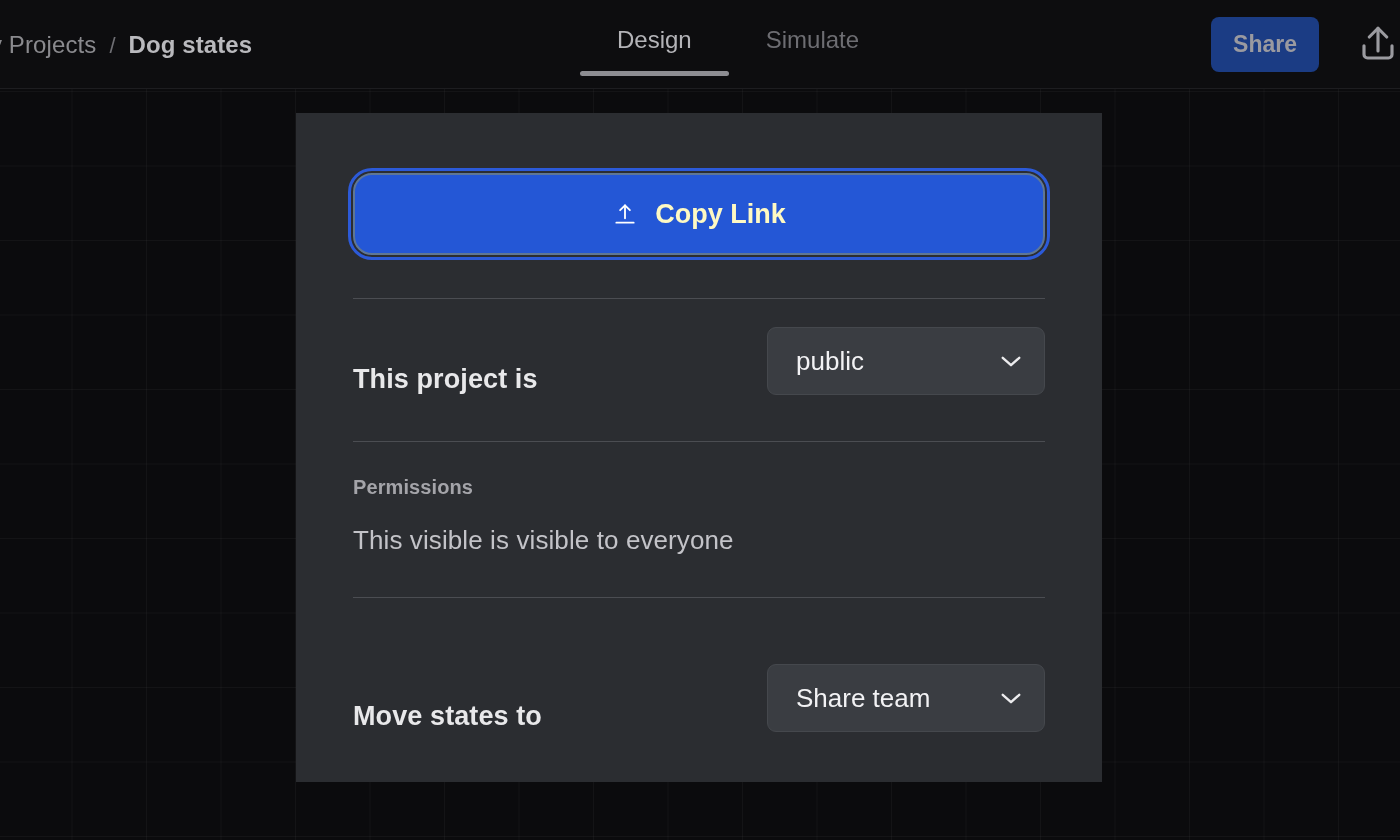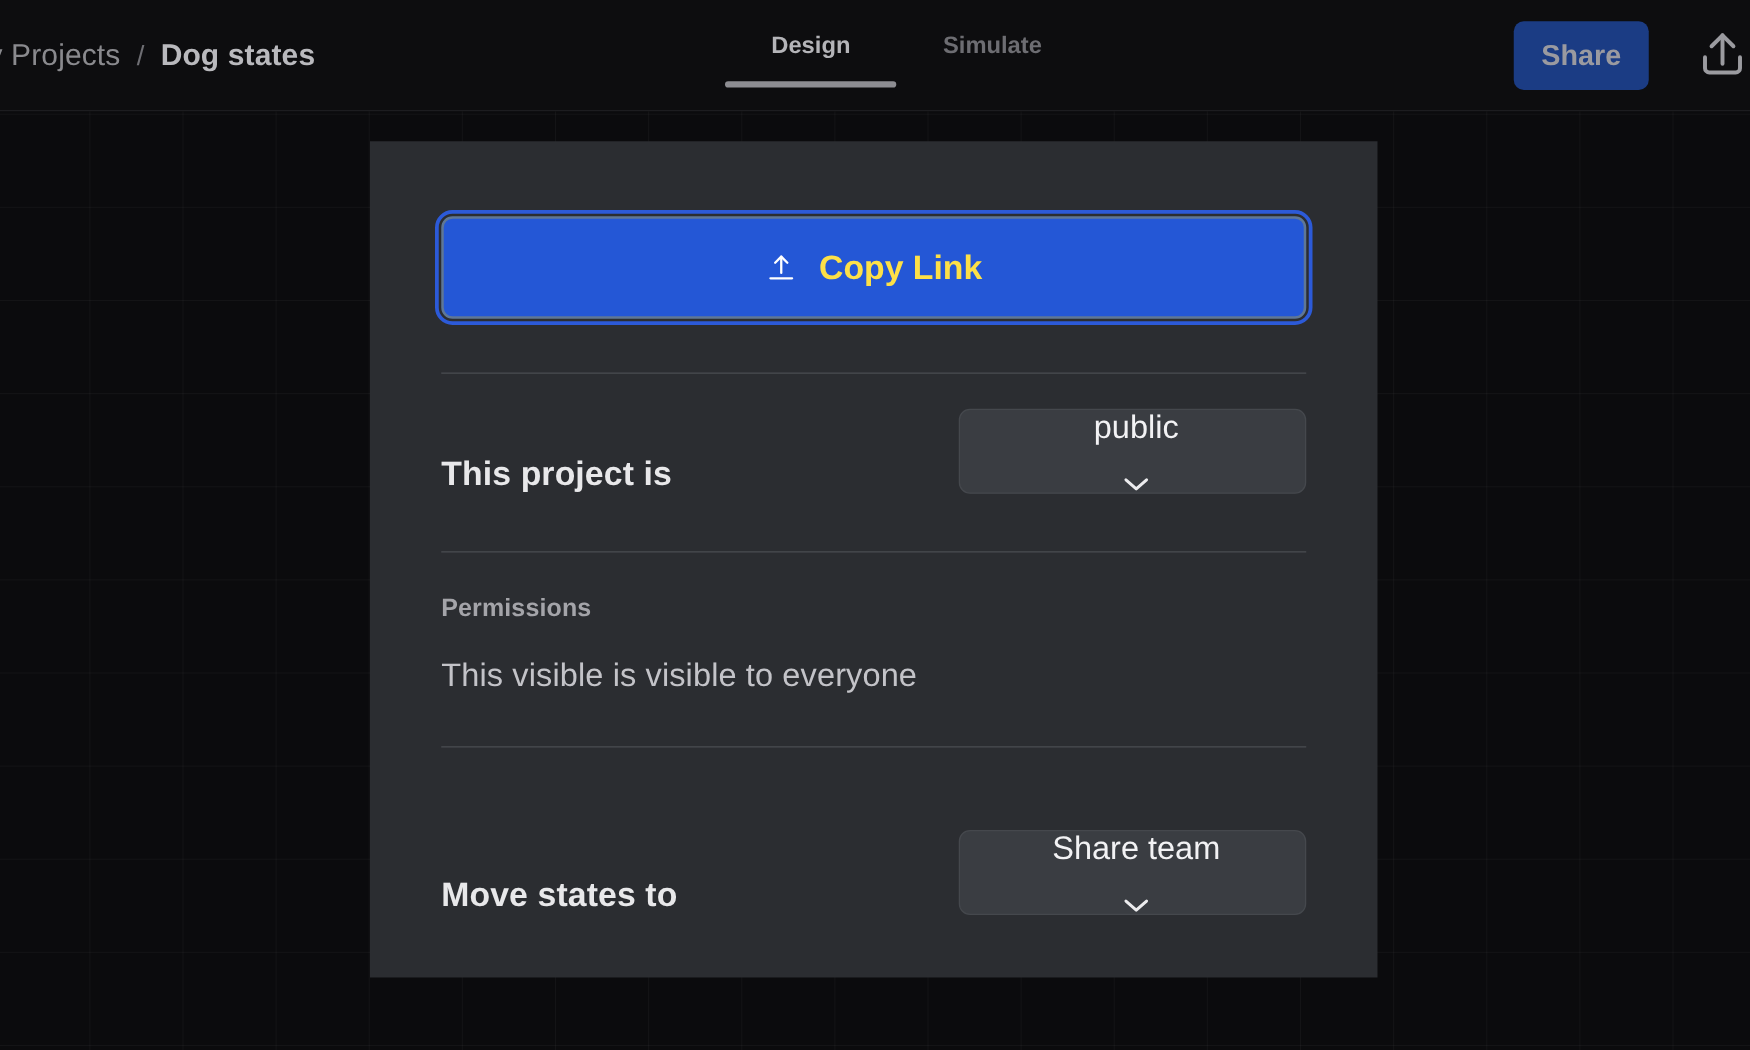--- a/index.html
+++ b/index.html
@@ -74,22 +74,22 @@
   .tabs {
     position: absolute;
     left: 580px;
     top: 26px;
     display: flex;
     gap: 0px;
     align-items: flex-start;
   }
   .tab {
     position: relative;
-    font-size: 19px;
-    font-weight: 700;
+    font-size: 24px;
+    font-weight: 400;
     color: #6d6d72;
     padding: 0 37px 22px 37px;
     background: none;
     border: none;
     font-family: "Liberation Sans", sans-serif;
     cursor: pointer;
   }
   .tab.active { color: #b4b4b8; }
   .tab.active::after {
     content: "";
@@ -156,23 +156,23 @@
     margin-bottom: 0px;
   }
   .copy-link-btn {
     position: relative;
     display: flex;
     align-items: center;
     justify-content: center;
     gap: 17px;
     width: 692px;
     height: 82px;
-    border-radius: 9px;
+    border-radius: 19px;
     background: #2457d6;
-    color: #fde047;
+    color: #fef9c3;
     font-size: 27px;
     font-weight: 700;
     font-family: "Liberation Sans", sans-serif;
     border: 2px solid #5f7796;
     outline: 3px solid #2c5ad8;
     outline-offset: 2px;
     cursor: pointer;
   }
 
   .divider {
@@ -213,21 +213,20 @@
     width: 278px;
     height: 68px;
     padding: 0 22px 0 28px;
     background: #3a3d42;
     border: 1px solid #45484d;
     border-radius: 9px;
     color: #f2f2f4;
     font-size: 26px;
     font-family: "Liberation Sans", sans-serif;
     cursor: pointer;
-    flex-direction: column;
   }
   .select span.val { line-height: 1; }
 
   .chevron {
     display: block;
     width: 22px;
     height: 13px;
   }
 
   .spacer-1 { height: 43px; }

